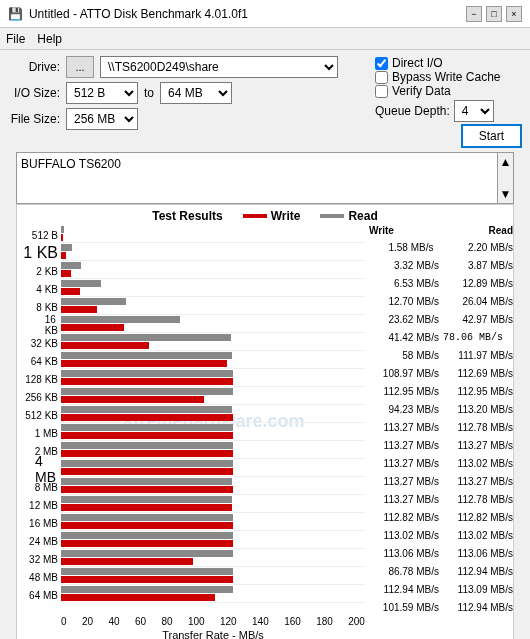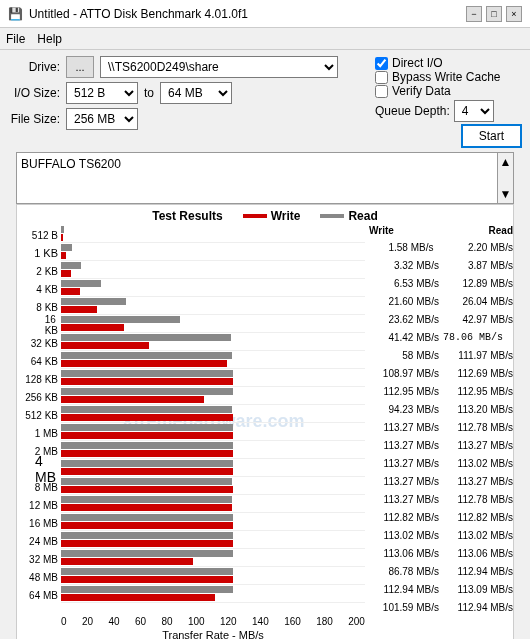--- a/index.html
+++ b/index.html
@@ -186,21 +186,21 @@
         <div class="legend-line-gray"></div>
         <span>Read</span>
       </div>
     </div>
 
     <div style="display:flex; padding: 0 0 0 0;">
 
       <div style="display:flex; flex-direction:column; width:44px; font-size:10px; padding-top:1px;">
         <div id="y-labels-container">
             <div style="height: 18px; display: flex; align-items: center; justify-content: flex-end; padding-right: 3px; font-size: 10px;">512 B</div>
-            <div style="height: 18px; display: flex; align-items: center; justify-content: flex-end; padding-right: 3px; font-size: 11px; text-align: center;">1 KB</div>
+            <div style="height: 18px; display: flex; align-items: center; justify-content: flex-end; padding-right: 3px; font-size: 16px; text-align: center;">1 KB</div>
             <div style="height: 18px; display: flex; align-items: center; justify-content: flex-end; padding-right: 3px; font-size: 10px;">2 KB</div>
             <div style="height: 18px; display: flex; align-items: center; justify-content: flex-end; padding-right: 3px; font-size: 10px;">4 KB</div>
             <div style="height: 18px; display: flex; align-items: center; justify-content: flex-end; padding-right: 3px; font-size: 10px;">8 KB</div>
             <div style="height: 18px; display: flex; align-items: center; justify-content: flex-end; padding-right: 3px; font-size: 10px; margin-left: 40px;">16 KB</div>
             <div style="height: 18px; display: flex; align-items: center; justify-content: flex-end; padding-right: 3px; font-size: 10px;">32 KB</div>
             <div style="height: 18px; display: flex; align-items: center; justify-content: flex-end; padding-right: 3px; font-size: 10px;">64 KB</div>
             <div style="height: 18px; display: flex; align-items: center; justify-content: flex-end; padding-right: 3px; font-size: 10px;">128 KB</div>
             <div style="height: 18px; display: flex; align-items: center; justify-content: flex-end; padding-right: 3px; font-size: 10px;">256 KB</div>
             <div style="height: 18px; display: flex; align-items: center; justify-content: flex-end; padding-right: 3px; font-size: 10px;">512 KB</div>
             <div style="height: 18px; display: flex; align-items: center; justify-content: flex-end; padding-right: 3px; font-size: 10px;">1 MB</div>
@@ -318,21 +318,21 @@
             </div>
             <div style="display: flex; justify-content: space-between; height: 18px; align-items: center; font-size: 10px;">
               <span style="width:70px; text-align:right;">3.32 MB/s</span>
               <span style="width:70px; text-align:right;">3.87 MB/s</span>
             </div>
             <div style="display: flex; justify-content: space-between; height: 18px; align-items: center; font-size: 10px;">
               <span style="width:70px; text-align:right;">6.53 MB/s</span>
               <span style="width:70px; text-align:right;">12.89 MB/s</span>
             </div>
             <div style="display: flex; justify-content: space-between; height: 18px; align-items: center; font-size: 10px;">
-              <span style="width:70px; text-align:right;">21.60 MB/s</span>
+              <span style="width:70px; text-align:right;">12.70 MB/s</span>
               <span style="width:70px; text-align:right;">26.04 MB/s</span>
             </div>
             <div style="display: flex; justify-content: space-between; height: 18px; align-items: center; font-size: 10px;">
               <span style="width:70px; text-align:right;">23.62 MB/s</span>
               <span style="width:70px; text-align:right;">42.97 MB/s</span>
             </div>
             <div style="display: flex; justify-content: space-between; height: 18px; align-items: center; font-size: 10px;">
               <span style="width:70px; text-align:right;">41.42 MB/s</span>
               <span style="width:70px; text-align:left;font-family:Liberation Mono, monospace;">78.06 MB/s</span>
             </div>

